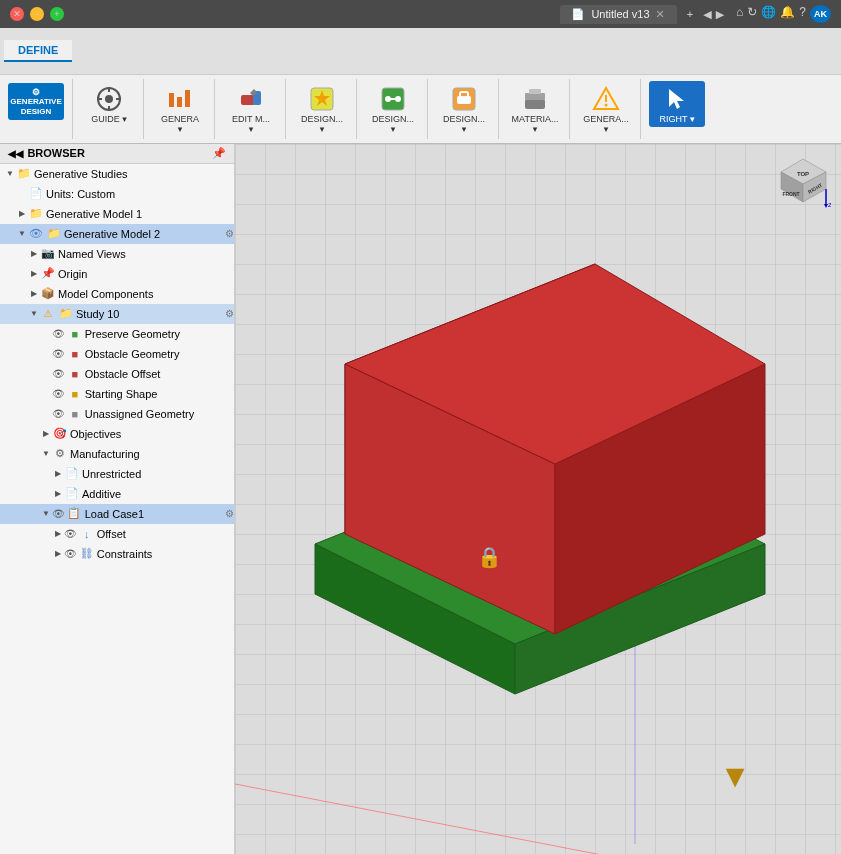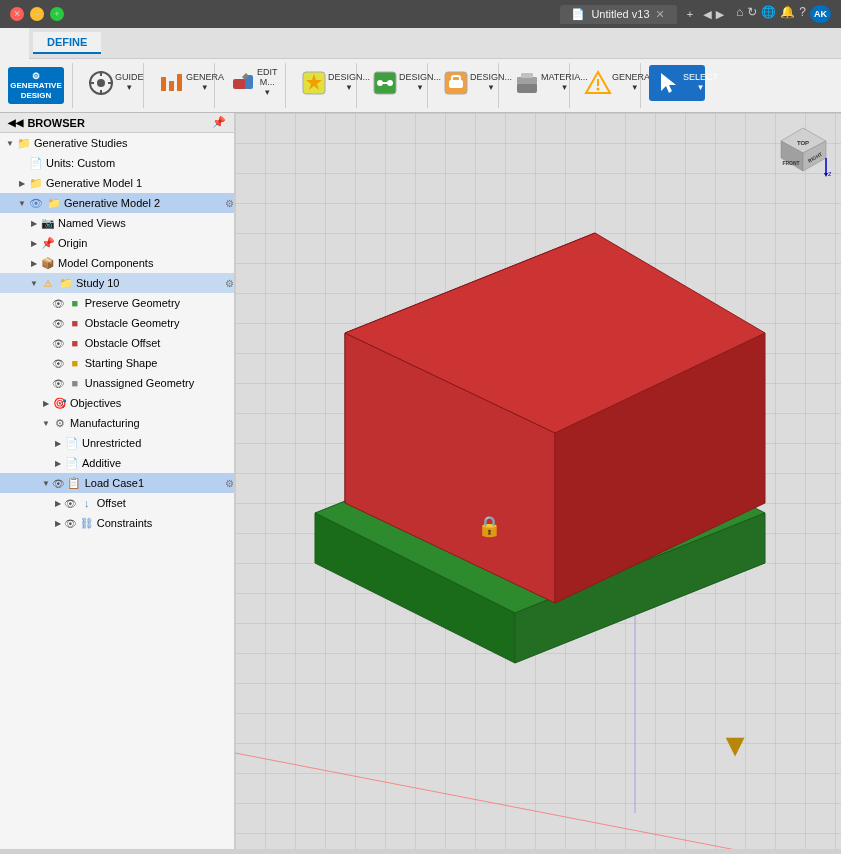--- a/index.html
+++ b/index.html
@@ -35,22 +35,21 @@
 
     
     #ribbon {
       background: #f0f0f0;
       border-bottom: 1px solid #bbb;
     }
     #ribbon-tabs {
       display: flex;
       background: #e0e0e0;
       border-bottom: 1px solid #ccc;
-      padding: 4px 4px;
-      margin-left: 29px;
+      padding: 12px 4px;
     }
     .ribbon-tab {
       padding: 4px 14px;
       font-size: 11px;
       cursor: pointer;
       color: #333;
       border-bottom: 2px solid transparent;
     }
     .ribbon-tab.active {
       background: #f0f0f0;
@@ -68,21 +67,21 @@
       display: flex;
       flex-direction: column;
       align-items: center;
       padding: 2px 6px;
       border-right: 1px solid #ccc;
       gap: 2px;
     }
     .tool-group:last-child { border-right: none; }
     .tool-btn-large {
       display: flex;
-      flex-direction: row;
+      flex-direction: column;
       align-items: center;
       cursor: pointer;
       padding: 2px 6px;
       border-radius: 3px;
       font-size: 10px;
       color: #333;
       text-align: center;
       width: 56px;
     }
     .tool-btn-large .icon-box {
@@ -379,21 +378,21 @@
 
 
 
     <div class="tool-group">
       <div class="tool-btn-large active-blue" style="background:#1a6fc4;">
         <div class="icon-box" style="background:#1a6fc4;border-radius:3px;">
           <svg width="28" height="28" viewBox="0 0 28 28">
             <polygon points="6,4 6,22 11,17 14,24 17,22 14,16 21,16" fill="white"></polygon>
           </svg>
         </div>
-        <span class="tool-label" style="color:white;">SELECT ▾</span>
+        <span class="tool-label" style="color:white;">RIGHT ▾</span>
       </div>
     </div>
 
   </div>
 </div>
 
 <div id="main">
 
   <div id="browser">
     <div id="browser-header">

